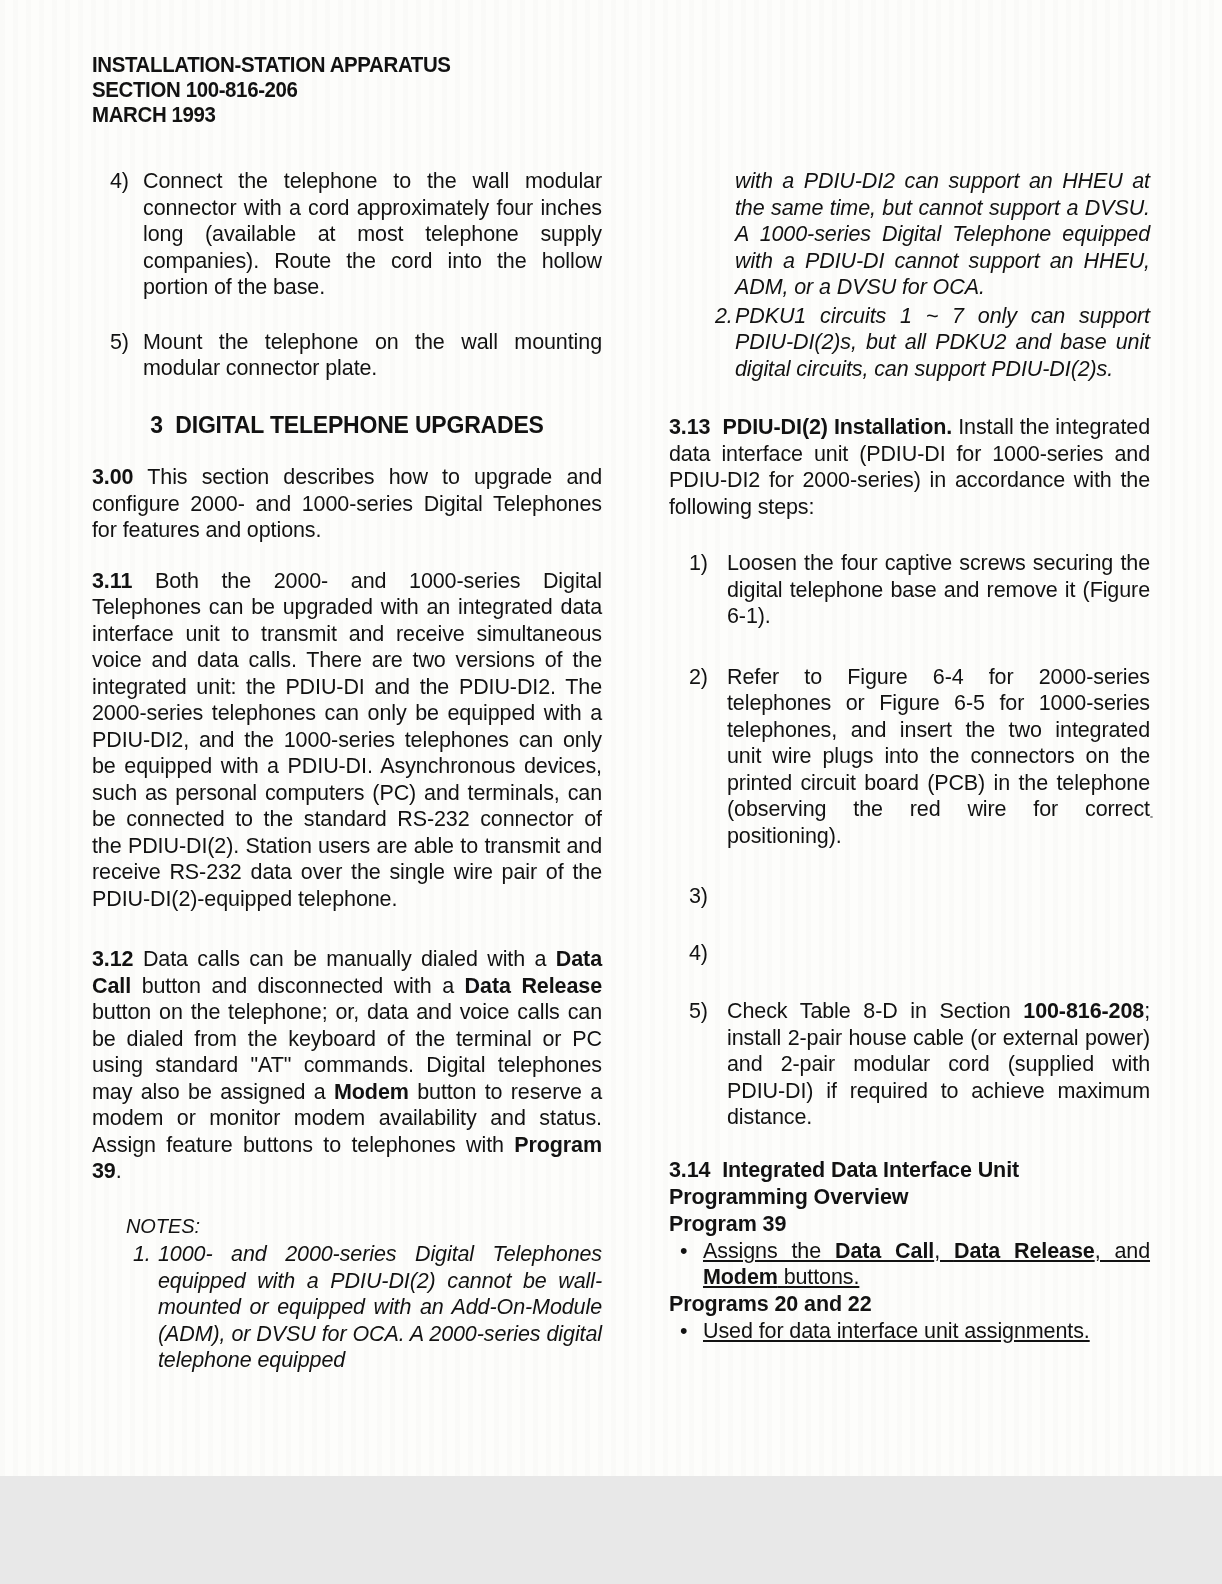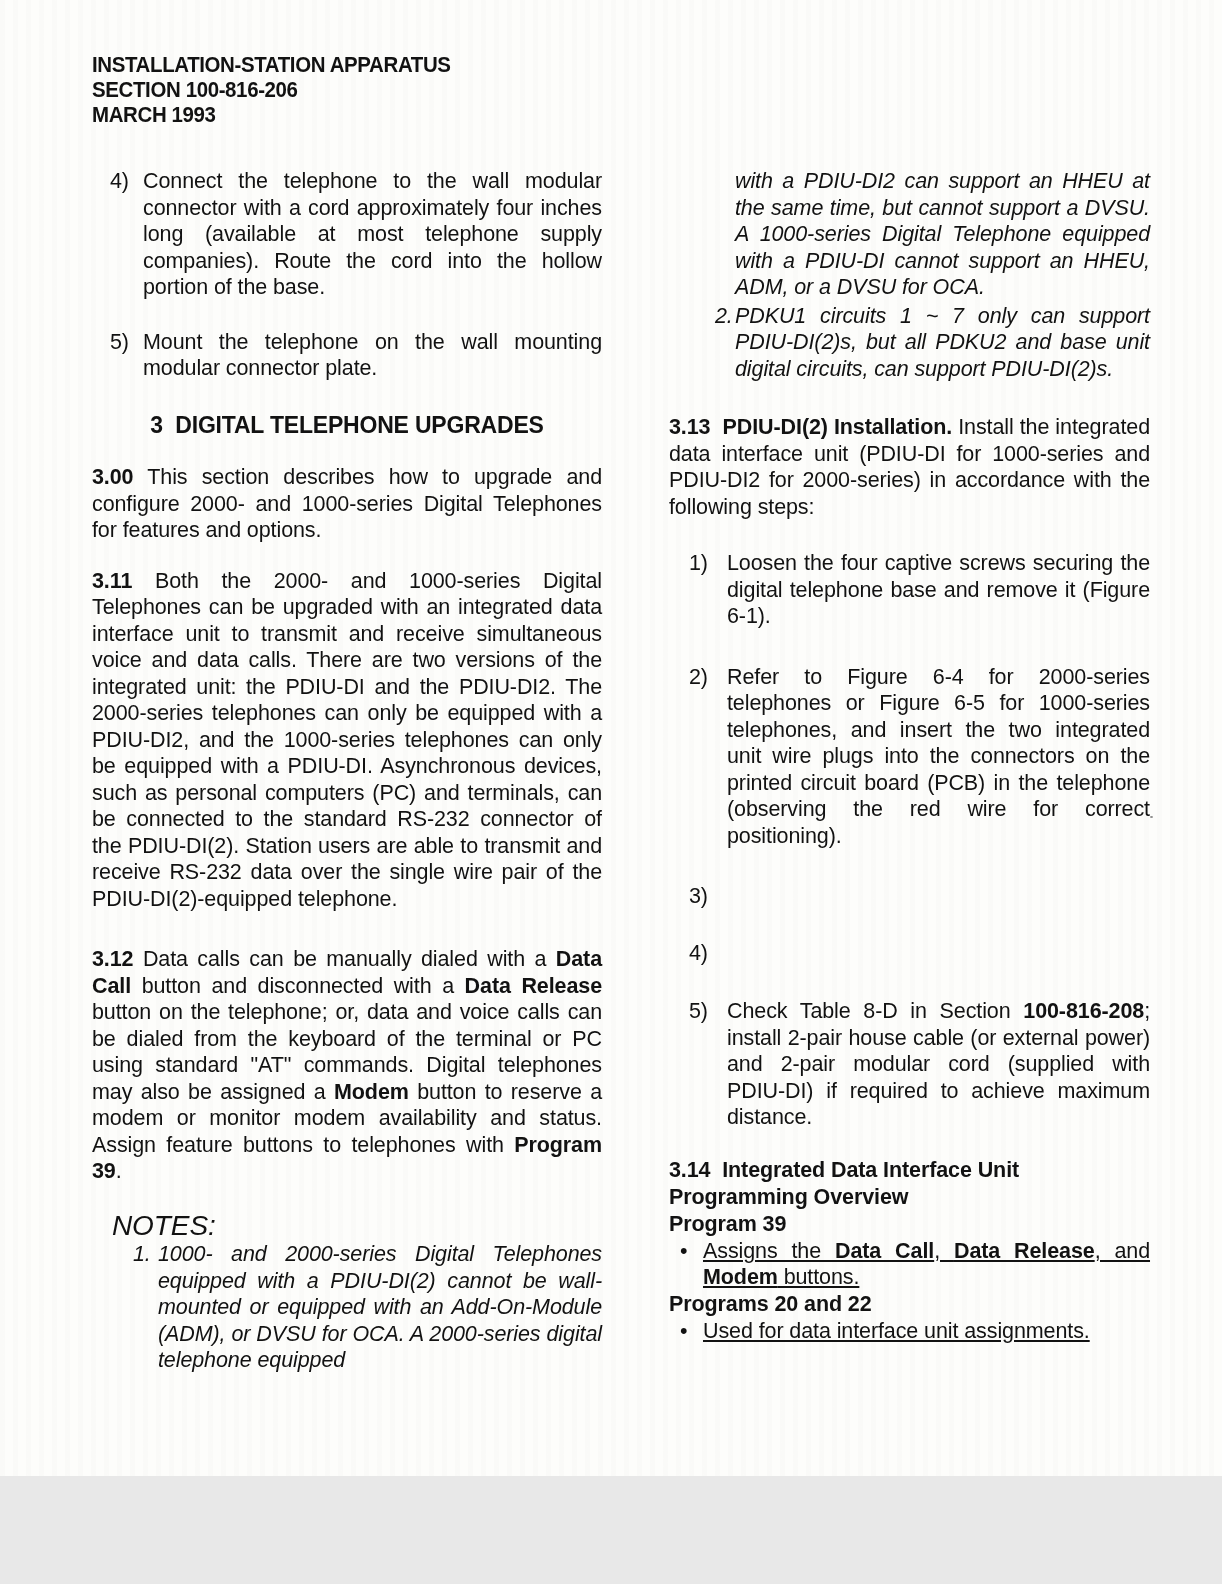--- a/index.html
+++ b/index.html
@@ -54,21 +54,21 @@
   .subheading { font-weight: bold; font-size: 21.5px; line-height: 27px; }
 
   
   .step { display: flex; }
   .step .num  { flex: none; box-sizing: border-box; }
   .col-left  .step .num { width: 51px; padding-left: 18px; }
   .col-right .step .num { width: 58px; padding-left: 20px; }
   .step .body { flex: 1; display: block; }
 
   
-  .notes-label { margin-left: 20px; margin-top: 28px; font-size: 28px; }
+  .notes-label { margin-left: 34px; margin-top: 28px; font-size: 20px; }
   .note { display: flex; margin-top: 2px; }
   .note .nnum { flex: none; box-sizing: border-box; width: 66px; padding-left: 41px; }
   .col-right .note .nnum { padding-left: 46px; }
   .note .body { flex: 1; display: block; }
   .note-cont { margin-left: 66px; }
 
   
   .prog-label { font-weight: bold; line-height: 27px; }
   .bullet { display: flex; }
   .bullet .dot { flex: none; box-sizing: border-box; width: 34px; padding-left: 11px; }

